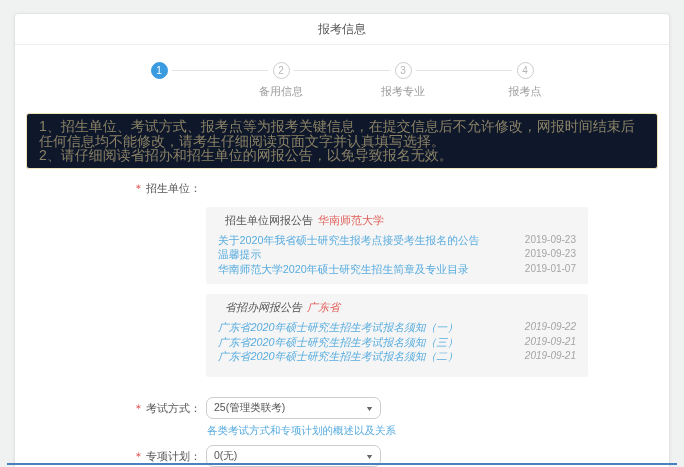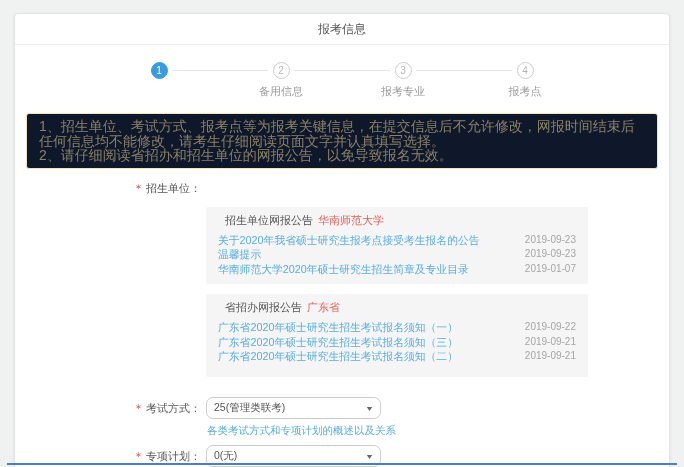--- a/index.html
+++ b/index.html
@@ -72,21 +72,21 @@
     padding:6px 12px 7px 12px;
   }
   .gray-box.tall { padding-bottom:13px; }
   .gray-box-title { font-size:11px; color:#555; line-height:14px;margin-left:7px; }
   .gray-box-title .hl { color:#e0605a; margin-left:5px; }
   .gray-list { margin-top:6px; }
   .gray-item { display:flex; justify-content:space-between; align-items:center; line-height:14.8px;gap:20px; }
   .gray-item a { font-size:10.8px; color:#58acdf; text-decoration:none; cursor:pointer; }
   .gray-item .dt { font-size:10px; color:#a5a5a5; flex:none; margin-left:10px; }
   
-  .mt12 { margin-top:12px; } .mt11 { margin-top:11px; } .mt10 { margin-top:10px; }
+  .mt12 { margin-top:12px; } .mt11 { margin-top:11px; } .mt10 { margin-top:10px;font-style:italic; }
   .mt13 { margin-top:20px; } .mt7 { margin-top:7px; }
   .bottom-line {
     position:absolute; left:7px; right:7px; bottom:2px; height:2px;
     background:#4a7fc1; z-index:5;
   }
 </style>
 </head>
 <body>
 
 <div class="card">

